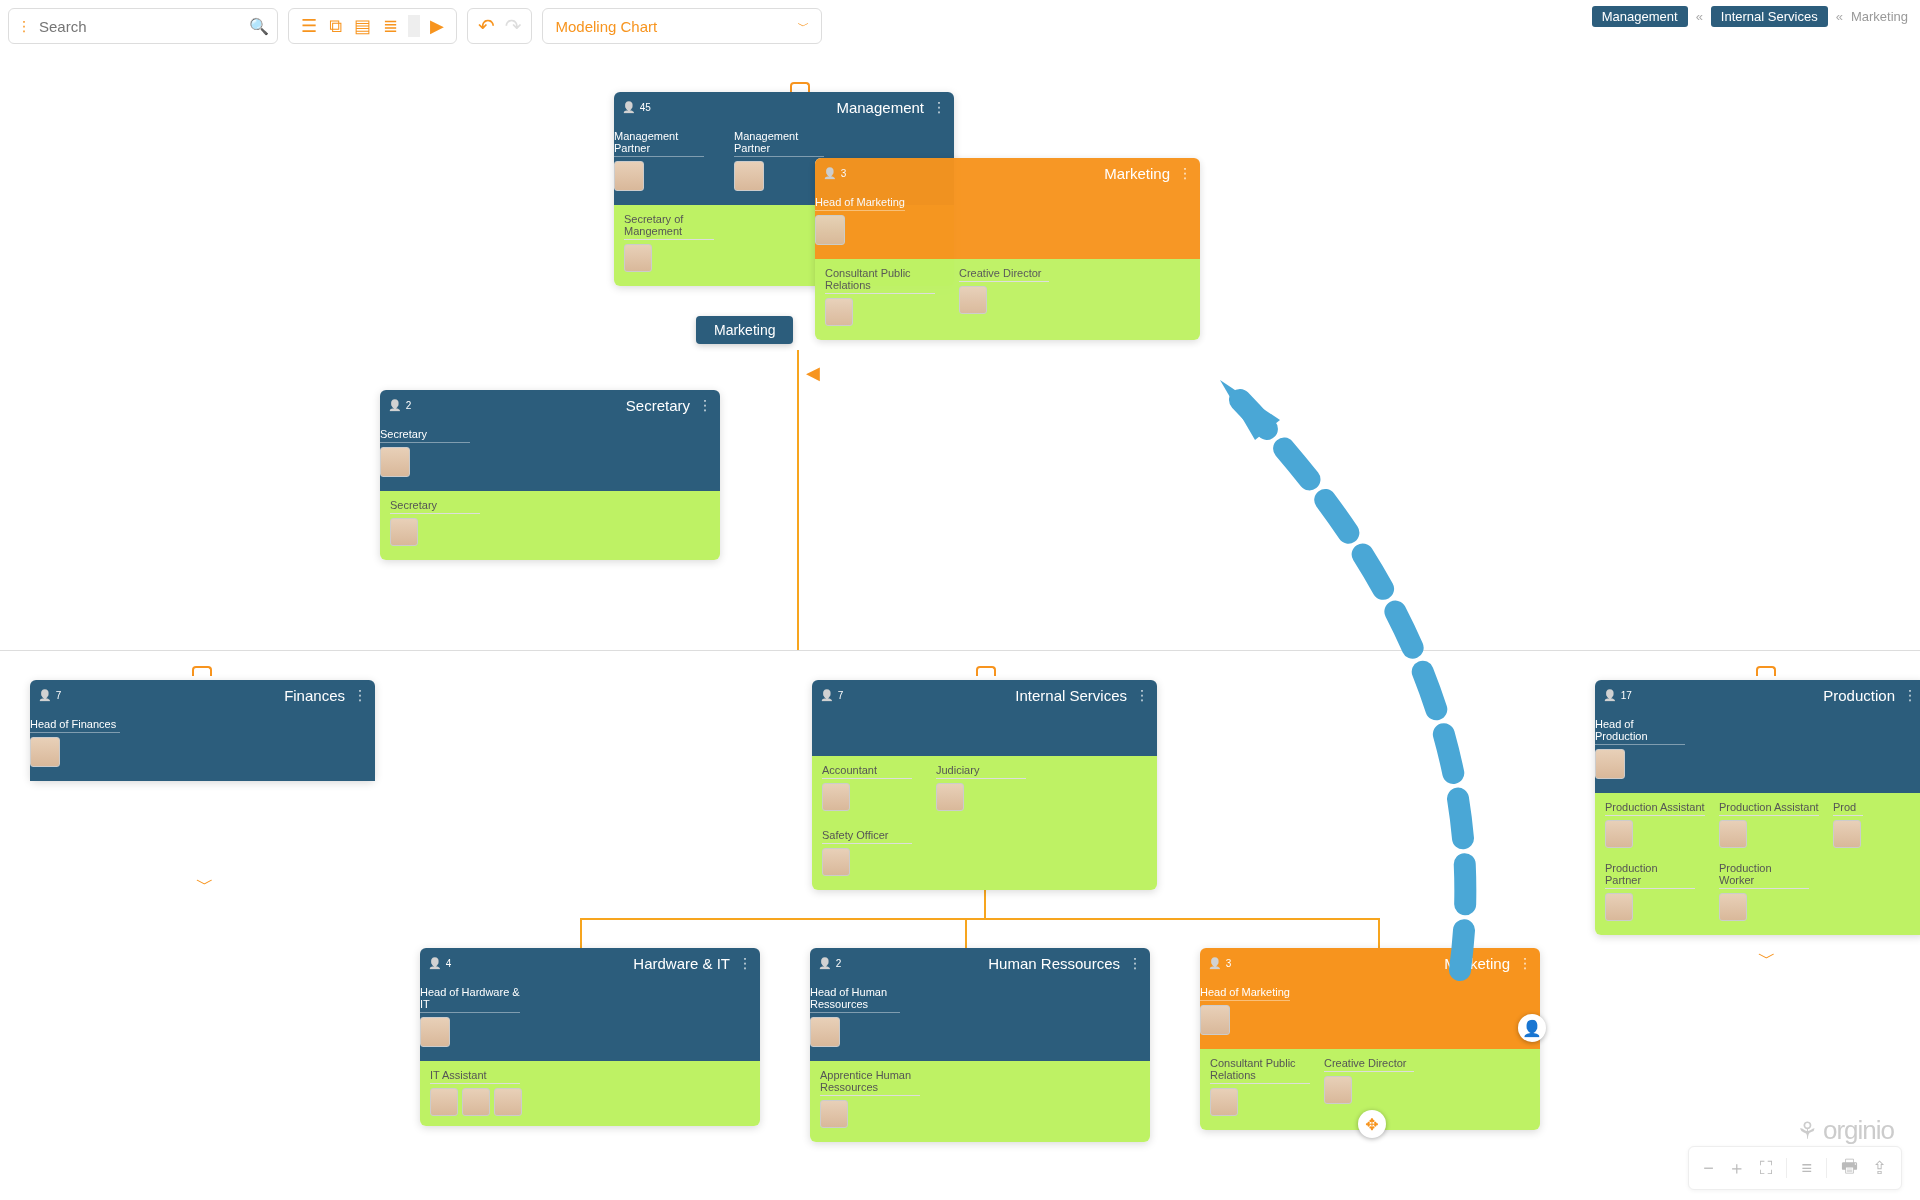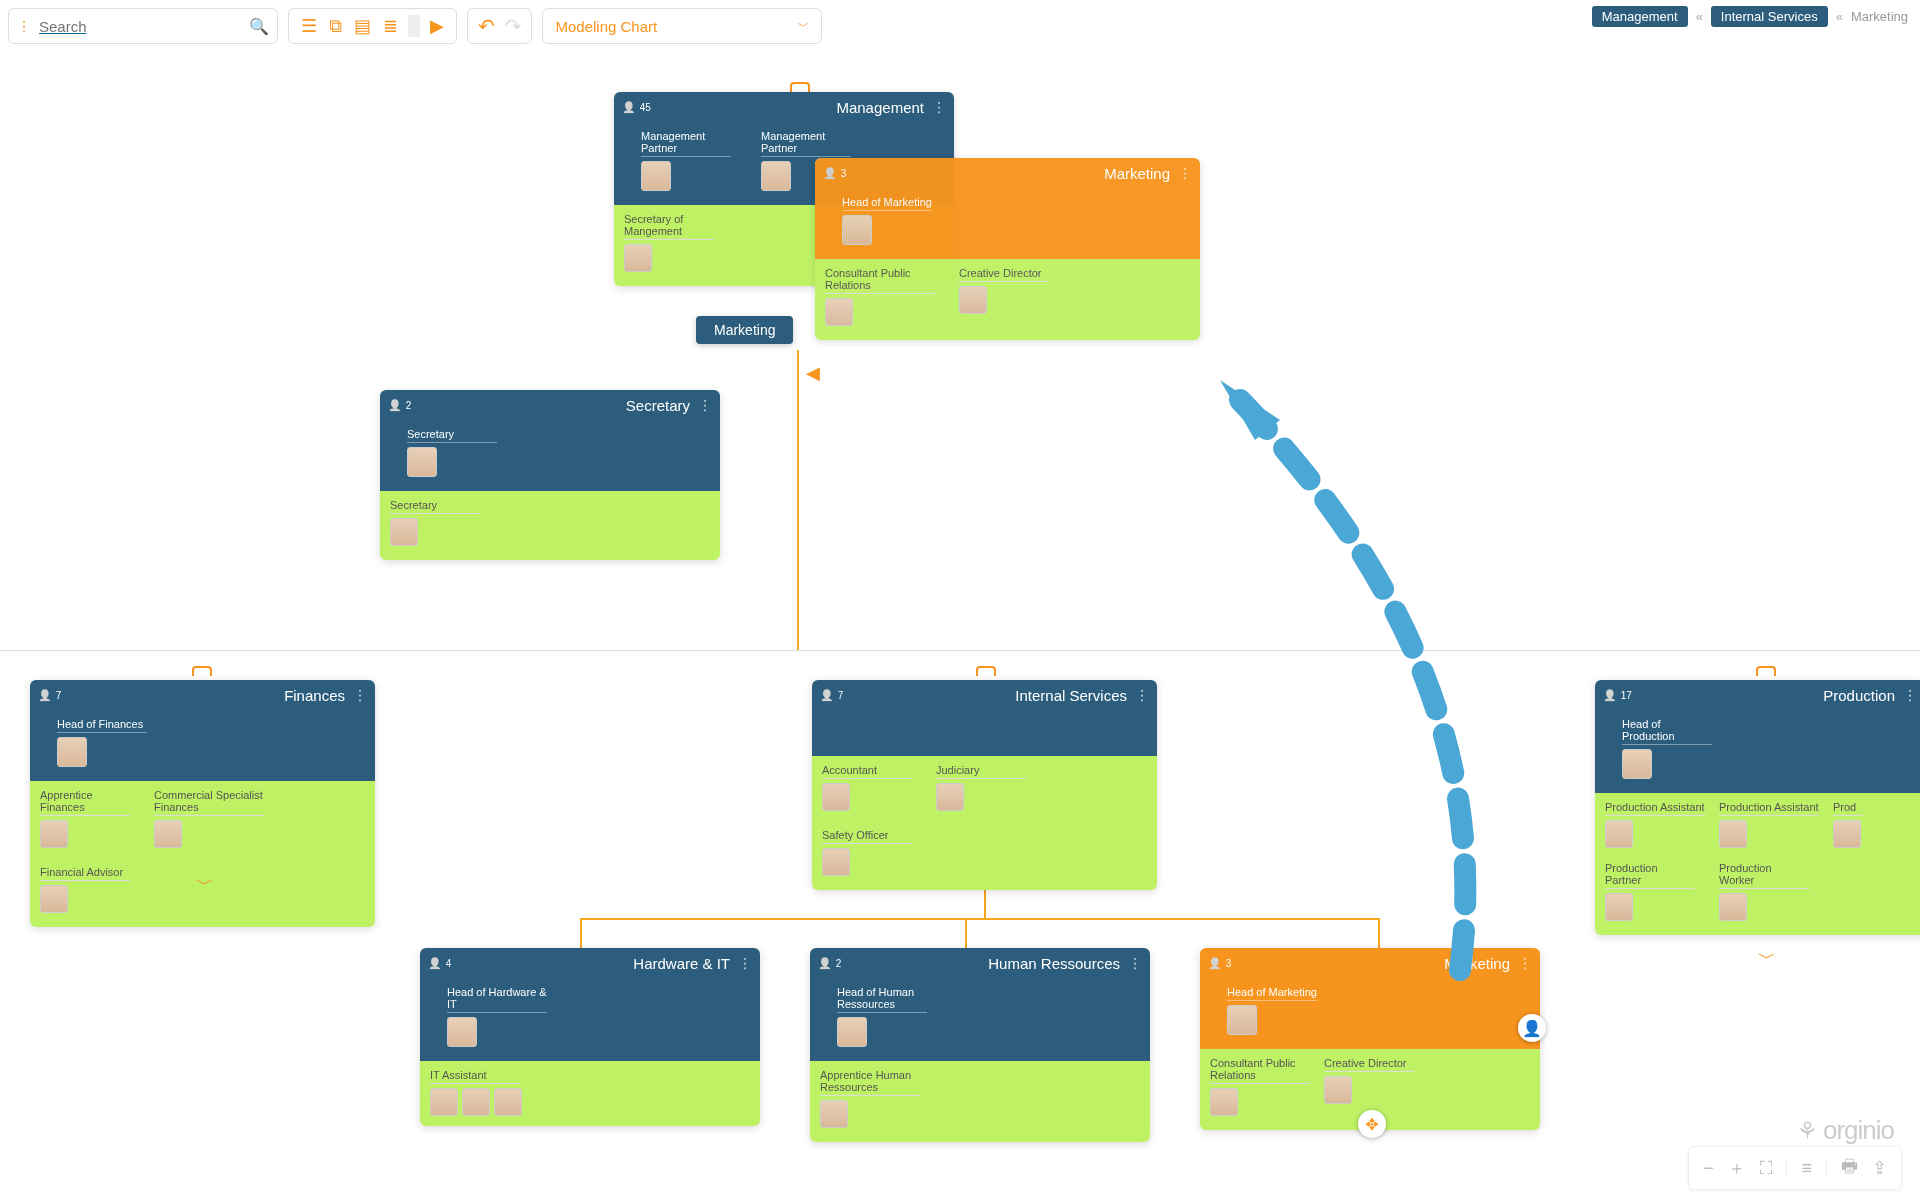--- a/index.html
+++ b/index.html
@@ -2,21 +2,21 @@
 <html><head>
 <meta charset="utf-8">
 <style>
   * { box-sizing: border-box; margin: 0; padding: 0; font-family: Arial, Helvetica, sans-serif; }
   body { background: #fff; width: 1920px; height: 1200px; overflow: hidden; position: relative; }
 
   
   .toolbar { position: absolute; top: 6px; left: 8px; height: 40px; display: flex; align-items: center; gap: 10px; }
   .searchbox { display: flex; align-items: center; border: 1px solid #ddd; border-radius: 6px; height: 36px; padding: 0 8px; width: 270px; background: #fff; }
   .searchbox .menu-dots { color: #f7941e; font-size: 14px; margin-right: 8px; cursor: pointer; }
-  .searchbox input { border: none; outline: none; flex: 1; font-size: 15px; color: #0369a1; background: transparent; text-decoration: underline; }
+  .searchbox input { border: none; outline: none; flex: 1; font-size: 15px; color: #0369a1; background: transparent; }
   .searchbox .mag { color: #bbb; font-size: 16px; }
   .btnrow { display: flex; align-items: center; border: 1px solid #ddd; border-radius: 6px; height: 36px; padding: 0 6px; background: #fff; }
   .btnrow span { color: #f7941e; font-size: 18px; padding: 0 6px; cursor: pointer; }
   .btnrow .sep { width: 1px; height: 22px; background: #eee; margin: 0 4px; }
   .undo-redo { display: flex; align-items: center; border: 1px solid #ddd; border-radius: 6px; height: 36px; padding: 0 10px; background: #fff; gap: 10px; }
   .undo-redo span { color: #f7941e; font-size: 20px; }
   .undo-redo .disabled { color: #ddd; }
   .dropdown { display: flex; align-items: center; justify-content: space-between; border: 1px solid #ddd; border-radius: 6px; height: 36px; padding: 0 12px; background: #fff; width: 280px; color: #f7941e; font-size: 15px; cursor: pointer; }
   .dropdown .chev { color: #f7941e; font-size: 12px; }
 
@@ -29,21 +29,21 @@
   
   .canvas { position: absolute; inset: 0; }
 
   
   .card { position: absolute; border-radius: 6px; box-shadow: 0 2px 8px rgba(0,0,0,.15); background: #fff; overflow: visible; }
   .card .hd { height: 30px; background: #2c5d7c; color: #fff; display: flex; align-items: center; justify-content: space-between; padding: 0 8px; font-size: 15px; border-radius: 6px 6px 0 0; }
   .card.orange .hd, .card.orange .lead { background: #f7941e; }
   .card .hd .count { display: flex; align-items: center; gap: 4px; font-size: 10px; }
   .card .hd .title { flex: 1; text-align: right; }
   .card .hd .dots { color: #fff; margin-left: 8px; cursor: pointer; font-size: 14px; opacity: .8; }
-  .card .lead { background: #2c5d7c; padding: 8px 27px 10px; }
+  .card .lead { background: #2c5d7c; padding: 8px 0 10px; }
   .card .lead .role { font-size: 11px; color: #fff; border-bottom: 1px solid rgba(255,255,255,.4); padding-bottom: 2px; margin-bottom: 4px; display: block; width: 90px; }
   .card .lead-row { display: flex; gap: 30px; }
   .card .body { background: #bef264; padding: 8px 10px 10px; border-radius: 0 0 6px 6px; }
   .card .body .role { font-size: 11px; color: #555; border-bottom: 1px solid #ddd; padding-bottom: 2px; margin-bottom: 4px; display: block; width: 90px; }
   .card .body .row { display: flex; gap: 14px; flex-wrap: wrap; }
   .card .body .cell { width: 100px; }
   .card .body .cell-wide { width: 120px; }
   .avatar { width: 28px; height: 28px; border-radius: 3px; background: linear-gradient(#e8d0b8,#d9b89a); display: inline-block; border: 1px solid #ccc; }
   .avatar.big { width: 30px; height: 30px; }
   .avatar-row { display: flex; gap: 4px; margin-top: 4px; }
@@ -183,27 +183,20 @@
   <div class="card" style="left:30px; top:680px; width:345px;">
     <div class="hd">
       <span class="count">
           <span class="personicon"></span>
           <span>7</span>
         </span>
       <span class="title">Finances</span>
       <span class="dots">⋮</span>
     </div>
     <div class="lead"><span class="role">Head of Finances</span><span class="avatar big"></span></div>
-    <div class="body">
-        <div class="row">
-      <div class="cell"><span class="role">Apprentice Finances</span><span class="avatar"></span></div>
-      <div class="cell"><span class="role" style="width:110px">Commercial Specialist Finances</span><span class="avatar"></span></div>
-      <div class="cell"><span class="role">Financial Advisor</span><span class="avatar"></span></div>
-    </div>
-      </div>
   </div>
   <span class="chev-down" style="left:196px; top:872px;">﹀</span>
 
   <div class="card" style="left:812px; top:680px; width:345px;">
     <div class="hd">
       <span class="count">
           <span class="personicon"></span>
           <span>7</span>
         </span>
       <span class="title">Internal Services</span>

